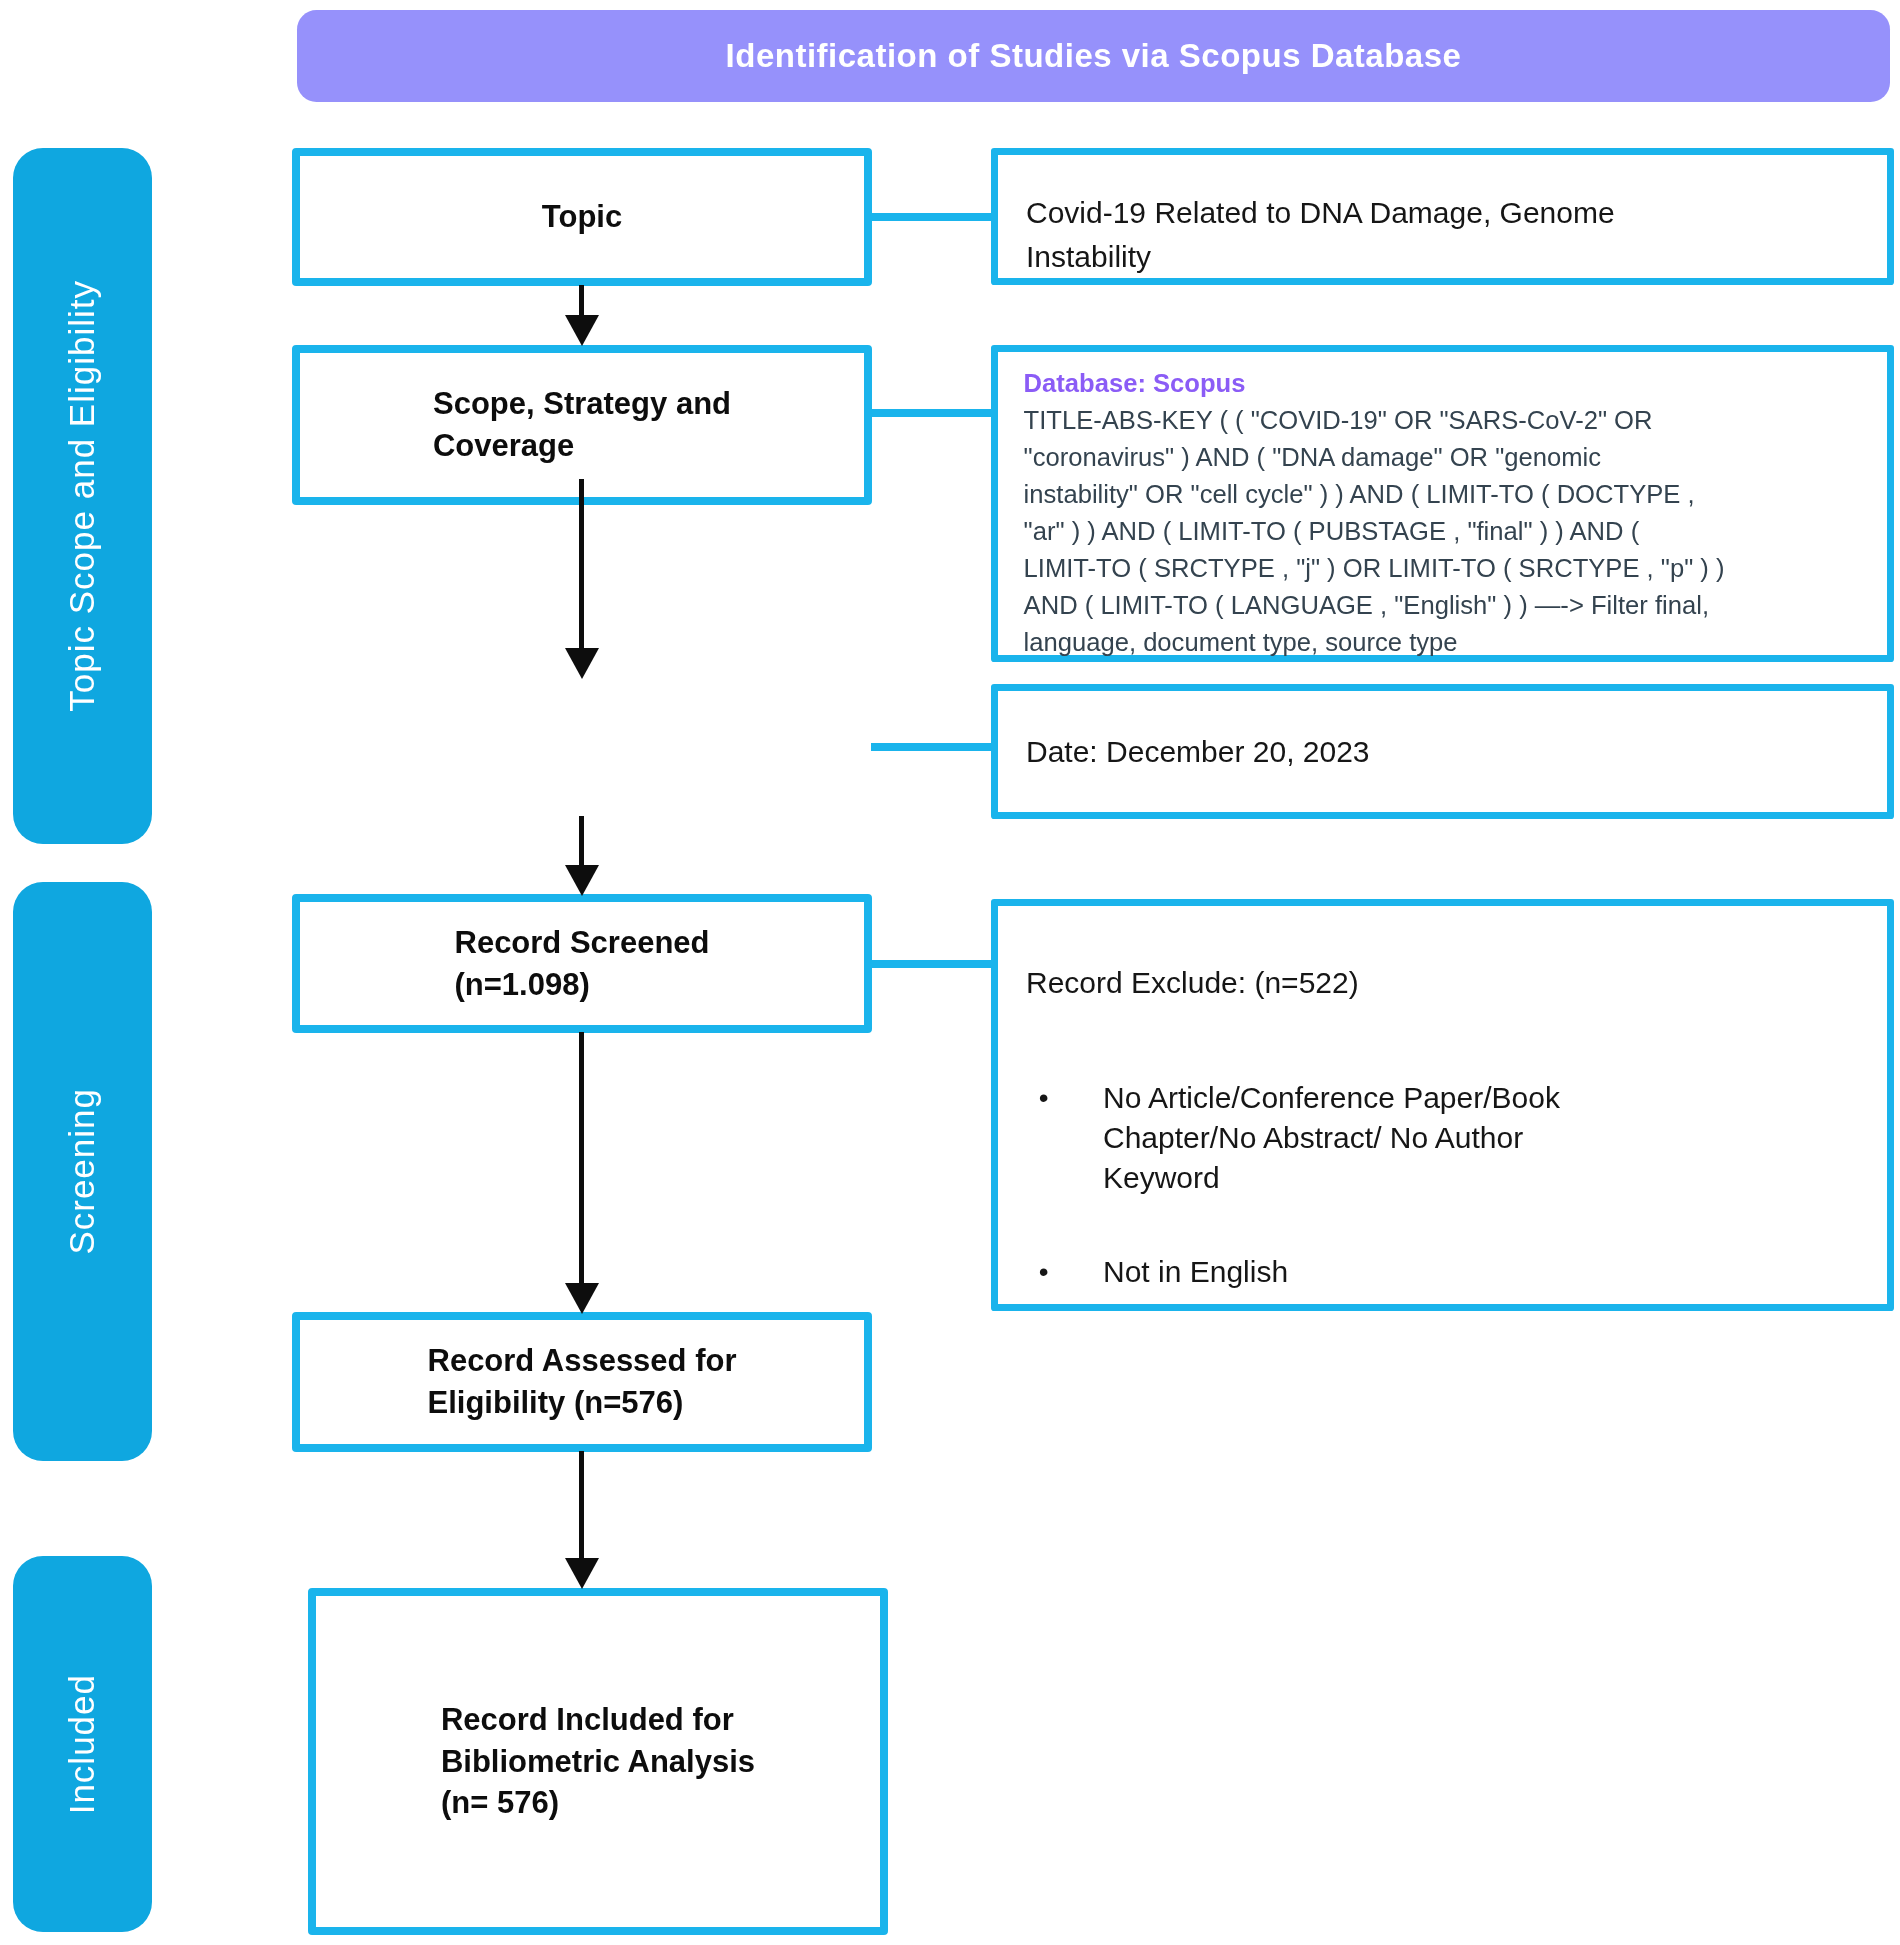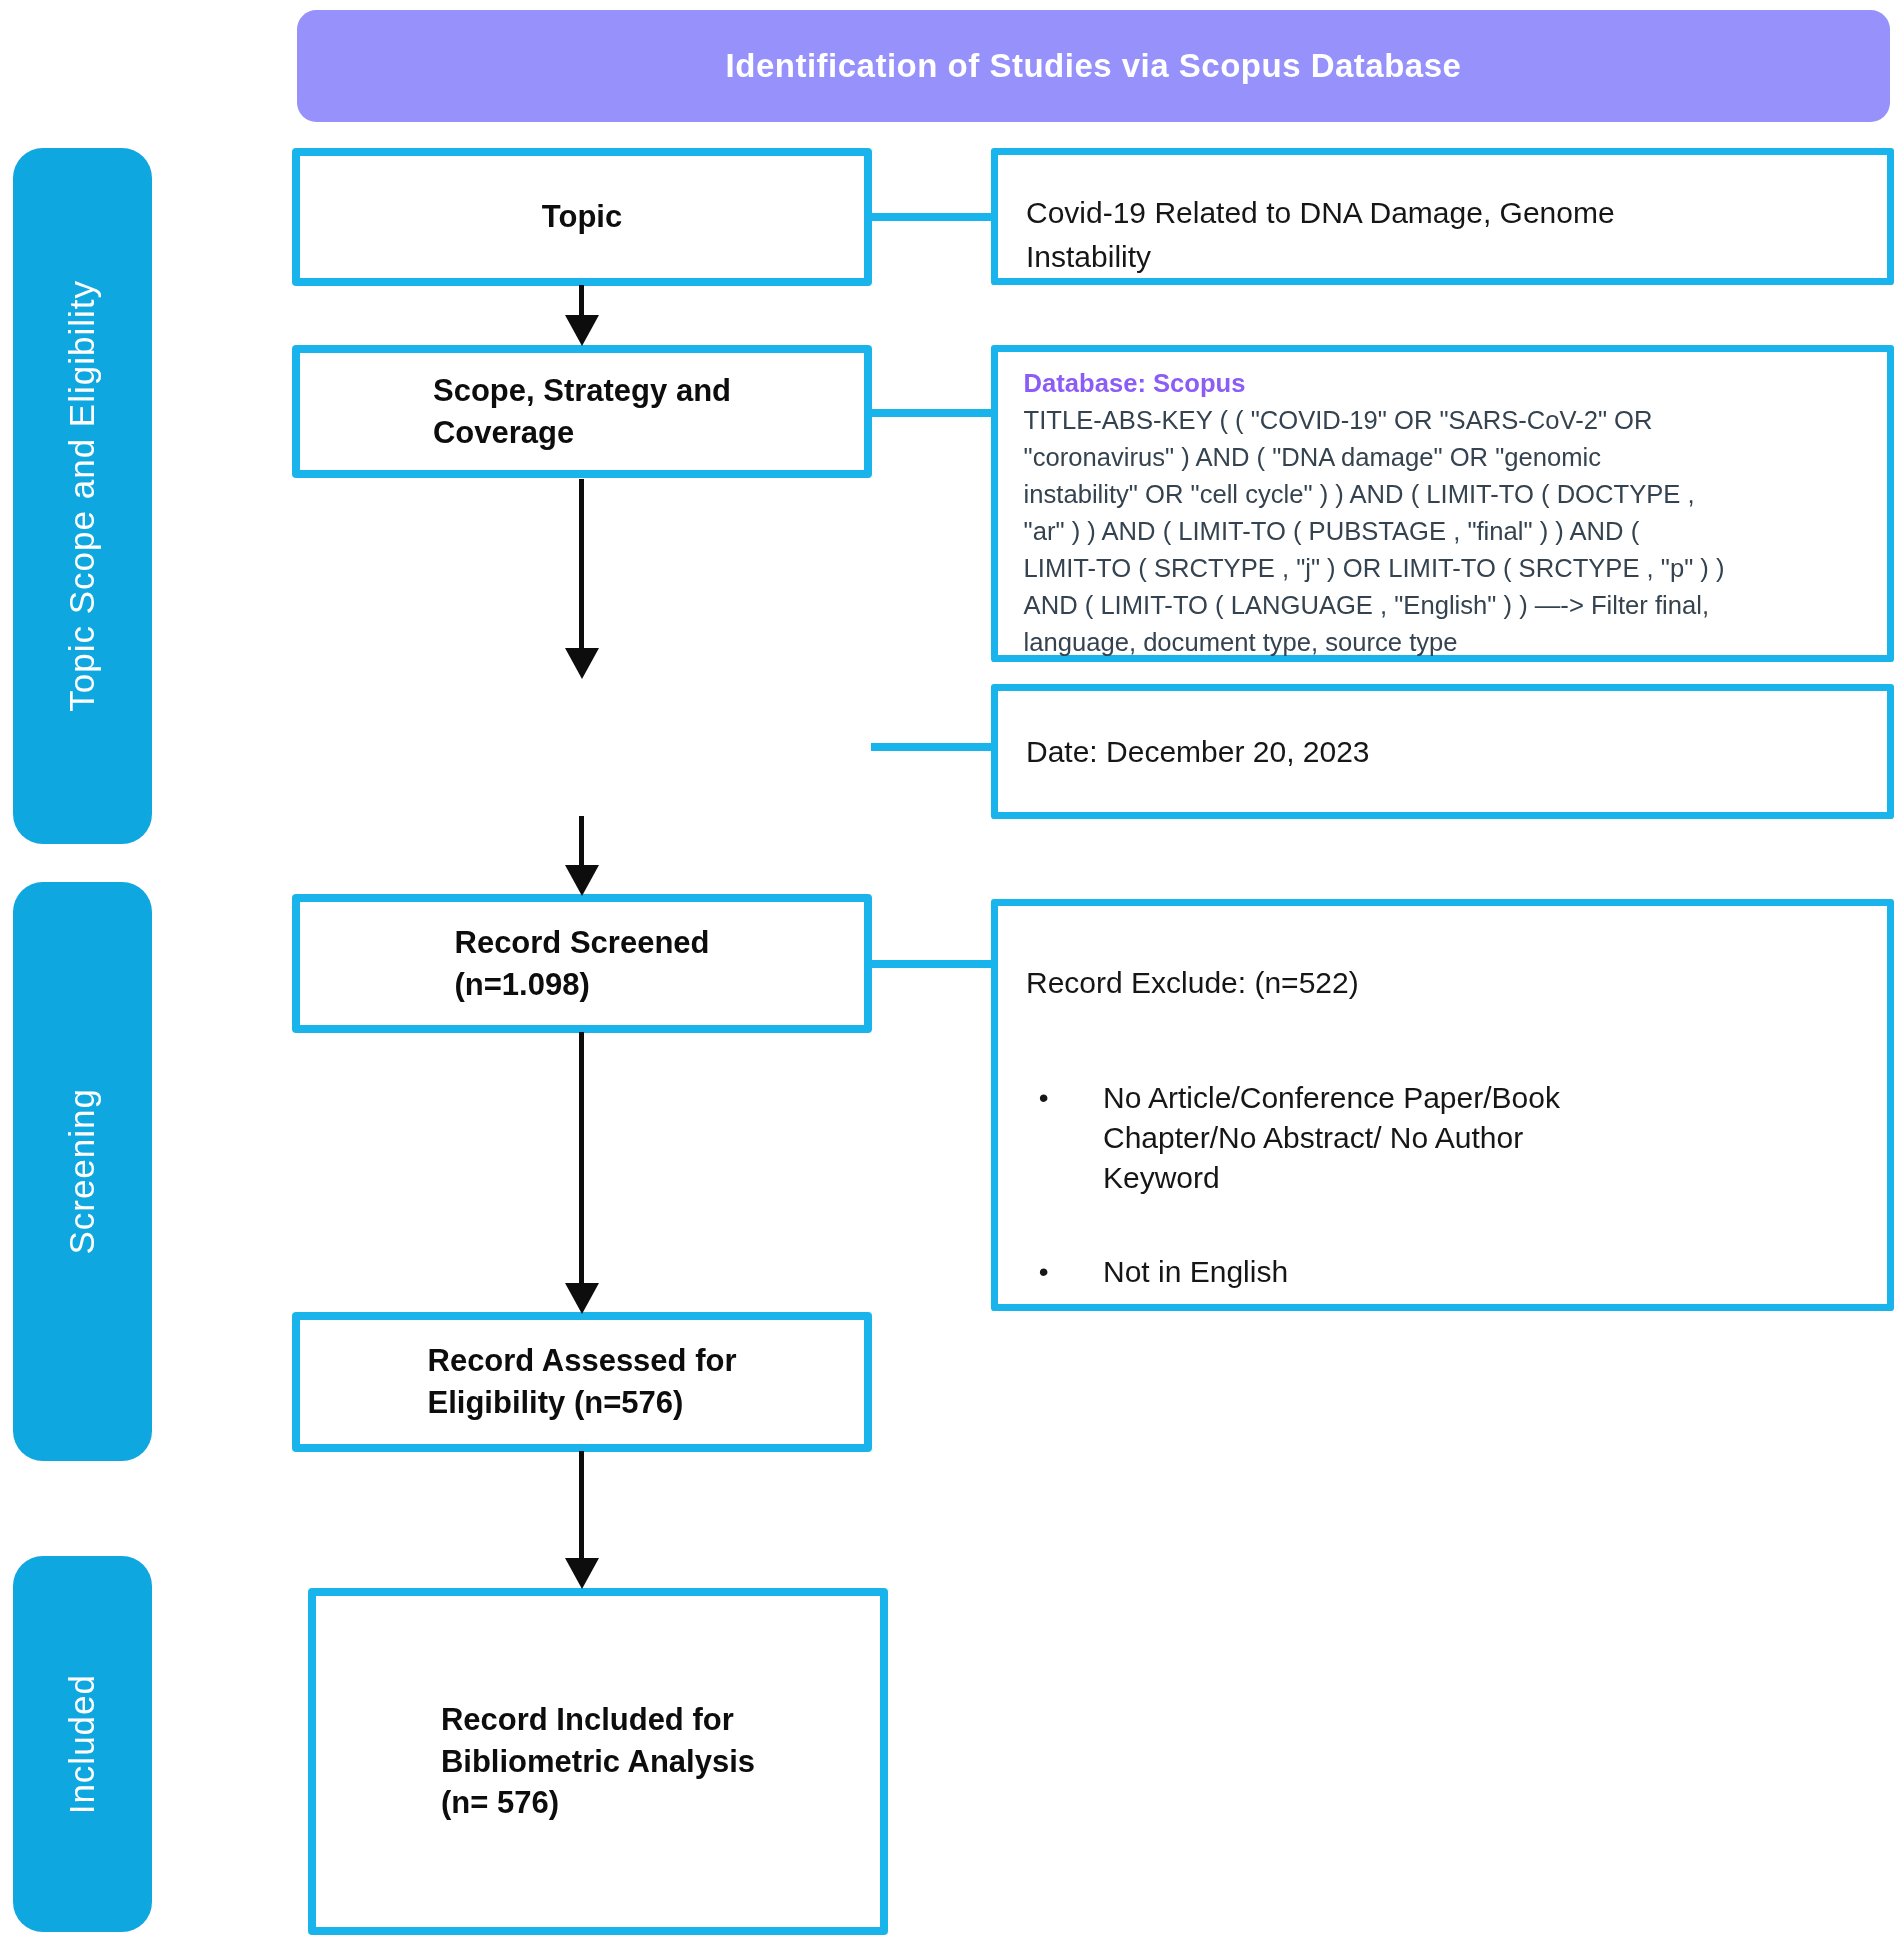--- a/index.html
+++ b/index.html
@@ -10,21 +10,21 @@
     --query_text:#34434f;
     --body_text:#161616;
   }
   *{box-sizing:border-box;margin:0;padding:0;}
   html,body{background:#ffffff;}
   body{font-family:"Liberation Sans",sans-serif;}
   #canvas{position:relative;width:1901px;height:1946px;background:#ffffff;overflow:hidden;}
 
   
   #header{
-    position:absolute;left:297px;top:10.2px;width:1593px;height:112px;
+    position:absolute;left:297px;top:10.2px;width:1593px;height:92px;
     background:var(--header_purple);border-radius:19.5px;
     display:flex;align-items:center;justify-content:center;
     color:#ffffff;font-size:33px;font-weight:700;letter-spacing:0.5px;
   }
 
   
   .stage{
     position:absolute;left:12.8px;width:139px;background:var(--accent_cyan);
     border-radius:30px;display:flex;align-items:center;justify-content:center;
   }
@@ -38,21 +38,21 @@
 
   
   .flow-box{
     position:absolute;left:292px;width:580px;
     border:8.2px solid var(--border_cyan);border-radius:4.1px;background:#ffffff;
     display:flex;align-items:center;justify-content:center;
     font-weight:700;font-size:31px;line-height:1.34;
     color:var(--arrow_black);white-space:pre-line;padding:5.1px 20.5px;
   }
   #box-topic{top:148px;height:138px;}
-  #box-scope{top:345px;height:133px;}
+  #box-scope{top:345px;height:160px;}
   #box-identified{top:677px;height:139px;}
   #box-screened{top:894px;height:139px;}
   #box-assessed{top:1312px;height:140px;}
   #box-included{top:1588px;height:347px;margin-left:16px;}
 
   
   .note-box{
     position:absolute;left:991px;width:903px;
     border:7.2px solid var(--border_cyan);border-radius:3.1px;background:#ffffff;
     color:var(--body_text);

